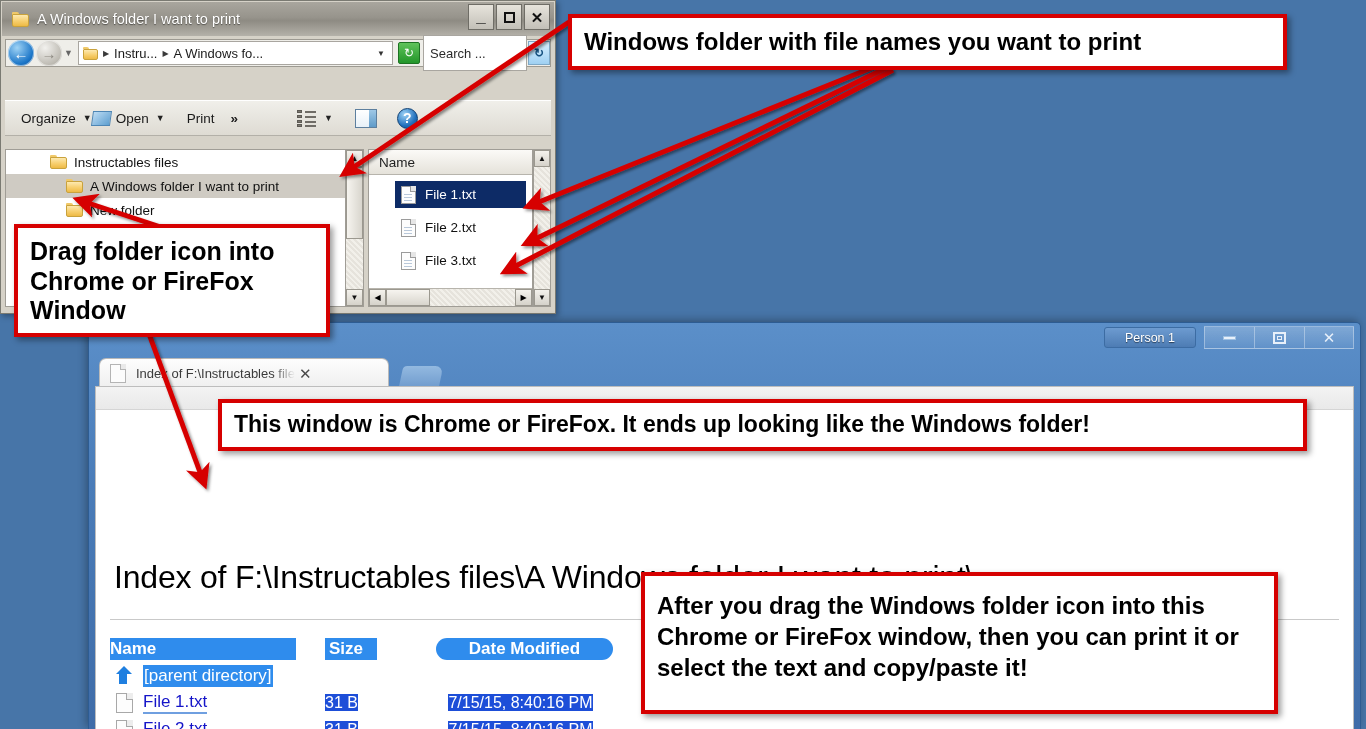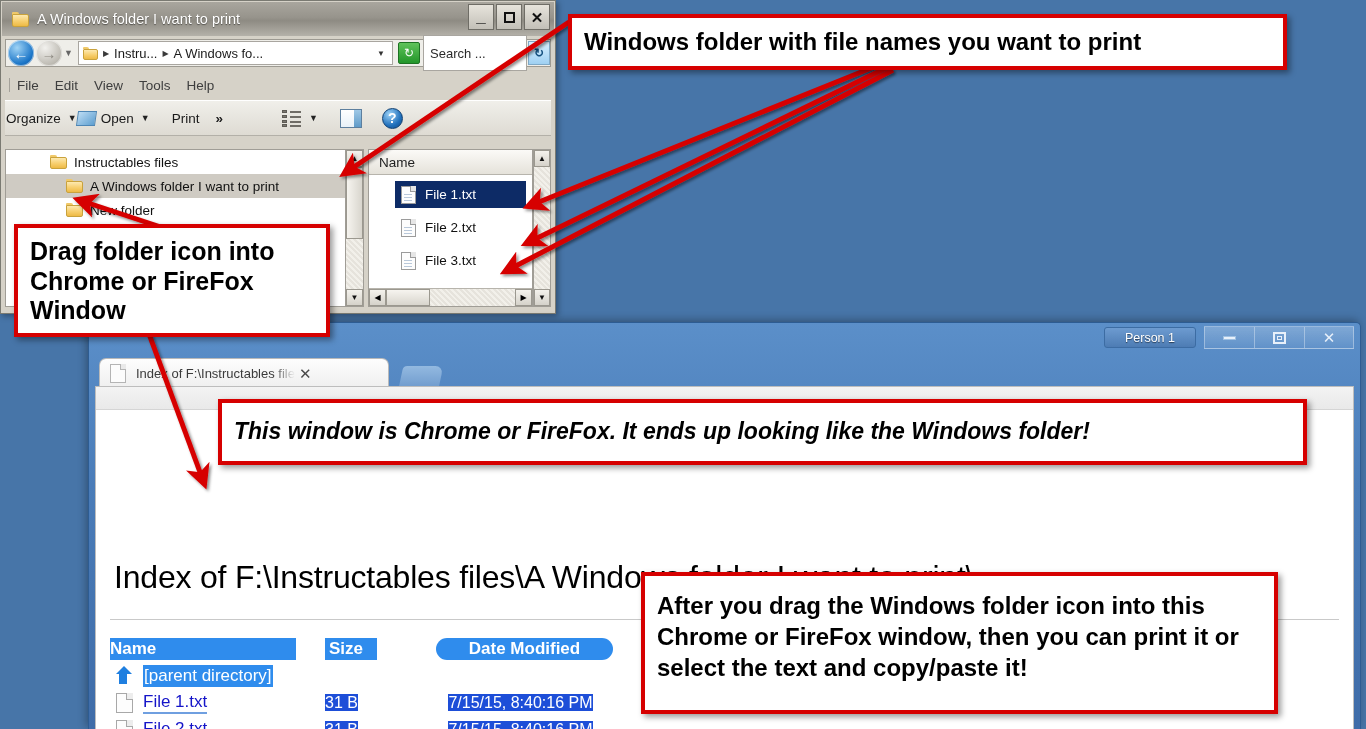--- a/index.html
+++ b/index.html
@@ -310,21 +310,21 @@
     display:flex;align-items:center;
   }
   .callout .ct{
     font-weight:bold;color:#000;line-height:1.18;
     padding:0 12px;white-space:pre-line;
   }
   #callout1{left:568px;top:14px;width:719px;height:56px;}
   #callout1 .ct{font-size:24px;}
   #callout2{left:14px;top:224px;width:316px;height:113px;align-items:flex-start;}
   #callout2 .ct{font-size:25px;padding-top:9px;}
-  #callout3{left:218px;top:399px;width:1089px;height:66px;font-style:italic;}
+  #callout3{left:218px;top:399px;width:1089px;height:52px;}
   #callout3 .ct{font-size:23px;}
   #callout4{left:641px;top:572px;width:637px;height:142px;align-items:flex-start;}
   #callout4 .ct{font-size:24px;padding-top:14px;line-height:1.3;}
 
   #arrow-layer{position:absolute;left:0;top:0;width:1366px;height:729px;pointer-events:none;}
 </style>
 </head>
 <body>
 
 <div class="root">
@@ -361,31 +361,23 @@
         <span class="crumb">A Windows fo...</span>
         <span class="addr-drop">▼</span>
       </div>
       <div class="refresh-btn">↻</div>
       <div class="search-box">
         <span>Search ...</span>
       </div>
       <div class="search-go">↻</div>
     </div>
 
-    <div id="exp-menubar">
-      <span class="sepbar"></span>
-      <span class="menu-item">File</span>
-      <span class="menu-item">Edit</span>
-      <span class="menu-item">View</span>
-      <span class="menu-item">Tools</span>
-      <span class="menu-item">Help</span>
-    </div>
 
     <div id="exp-toolbar">
-      <div class="tb-item" style="margin-left:1px">
+      <div class="tb-item" style="margin-left:16px">
         <span>Organize</span>
         <span class="tb-caret">▼</span>
       </div>
       <div class="tb-item" style="">
         <span class="book-icon"></span>
         <span>Open</span>
         <span class="tb-caret">▼</span>
       </div>
       <div class="tb-item" style="margin-left:22px">
         <span>Print</span>

